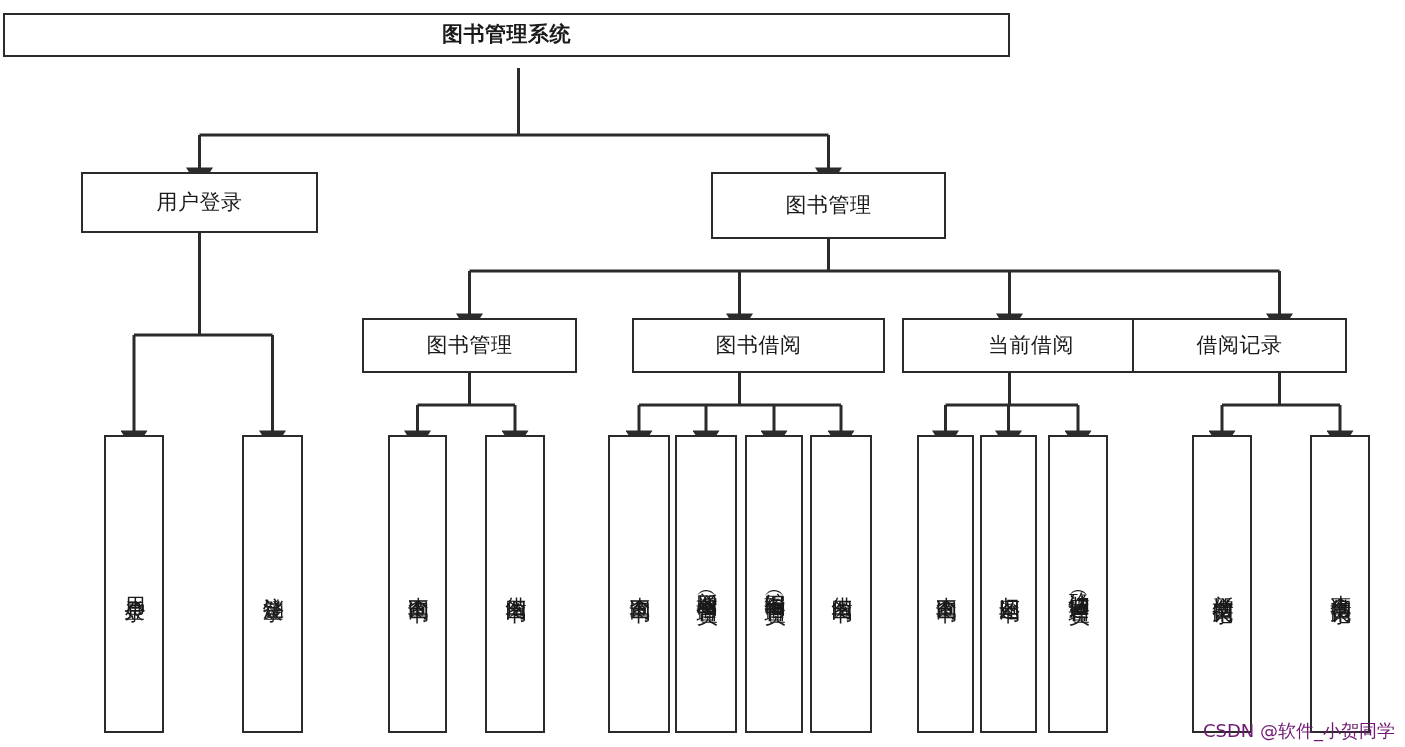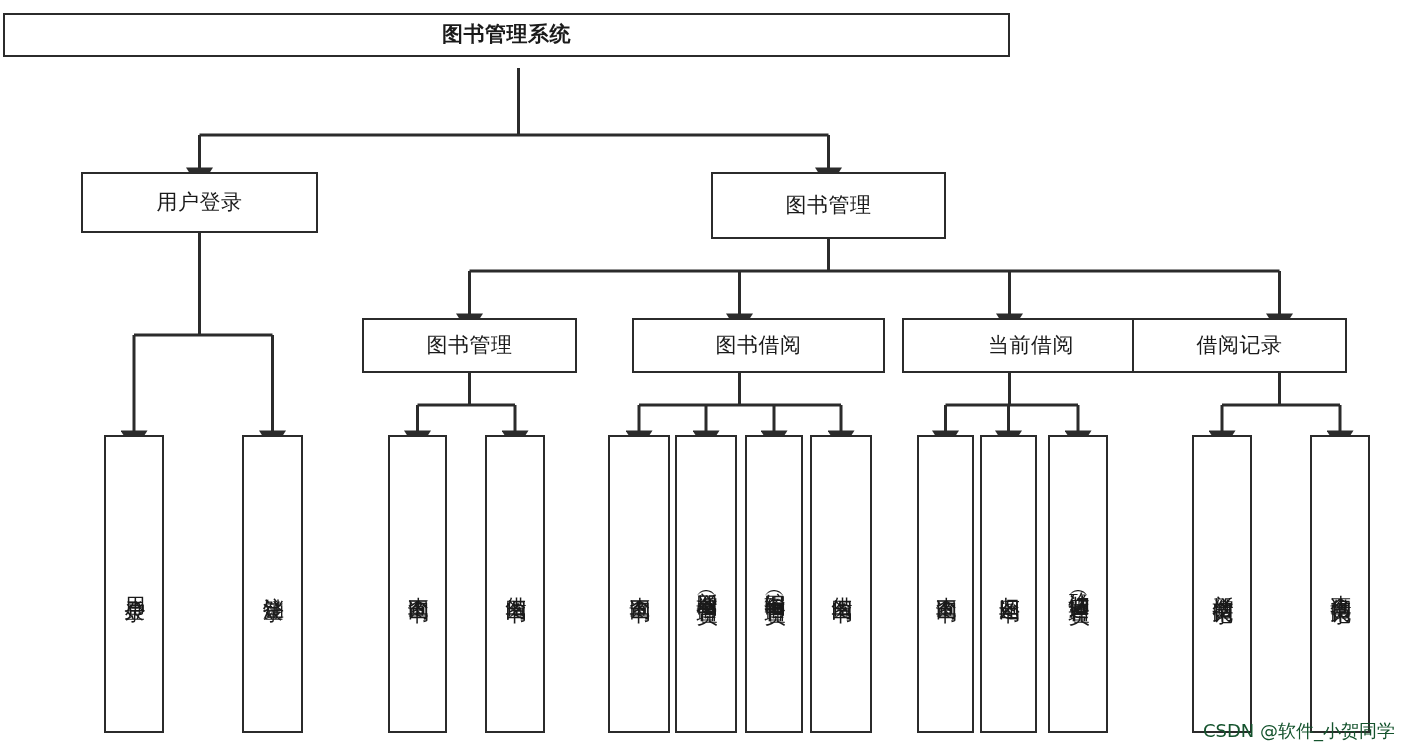--- a/index.html
+++ b/index.html
@@ -51,21 +51,21 @@
     writing-mode: vertical-rl;
     text-orientation: upright;
     letter-spacing: 2px;
     font-family: "DejaVu Sans", "Liberation Sans", sans-serif;
   }
   .watermark {
     position: absolute;
     right: 10px;
     bottom: 4px;
     font-size: 18px;
-    color: #14532d;
+    color: #701a75;
     white-space: nowrap;
     pointer-events: none;
     font-family: "DejaVu Sans", "Liberation Sans", sans-serif;
   }
 </style>
 </head>
 <body>
 
 <div id="diagram-canvas">
   <svg id="diagram-svg" viewBox="0 0 1405 747" xmlns="http://www.w3.org/2000/svg">

